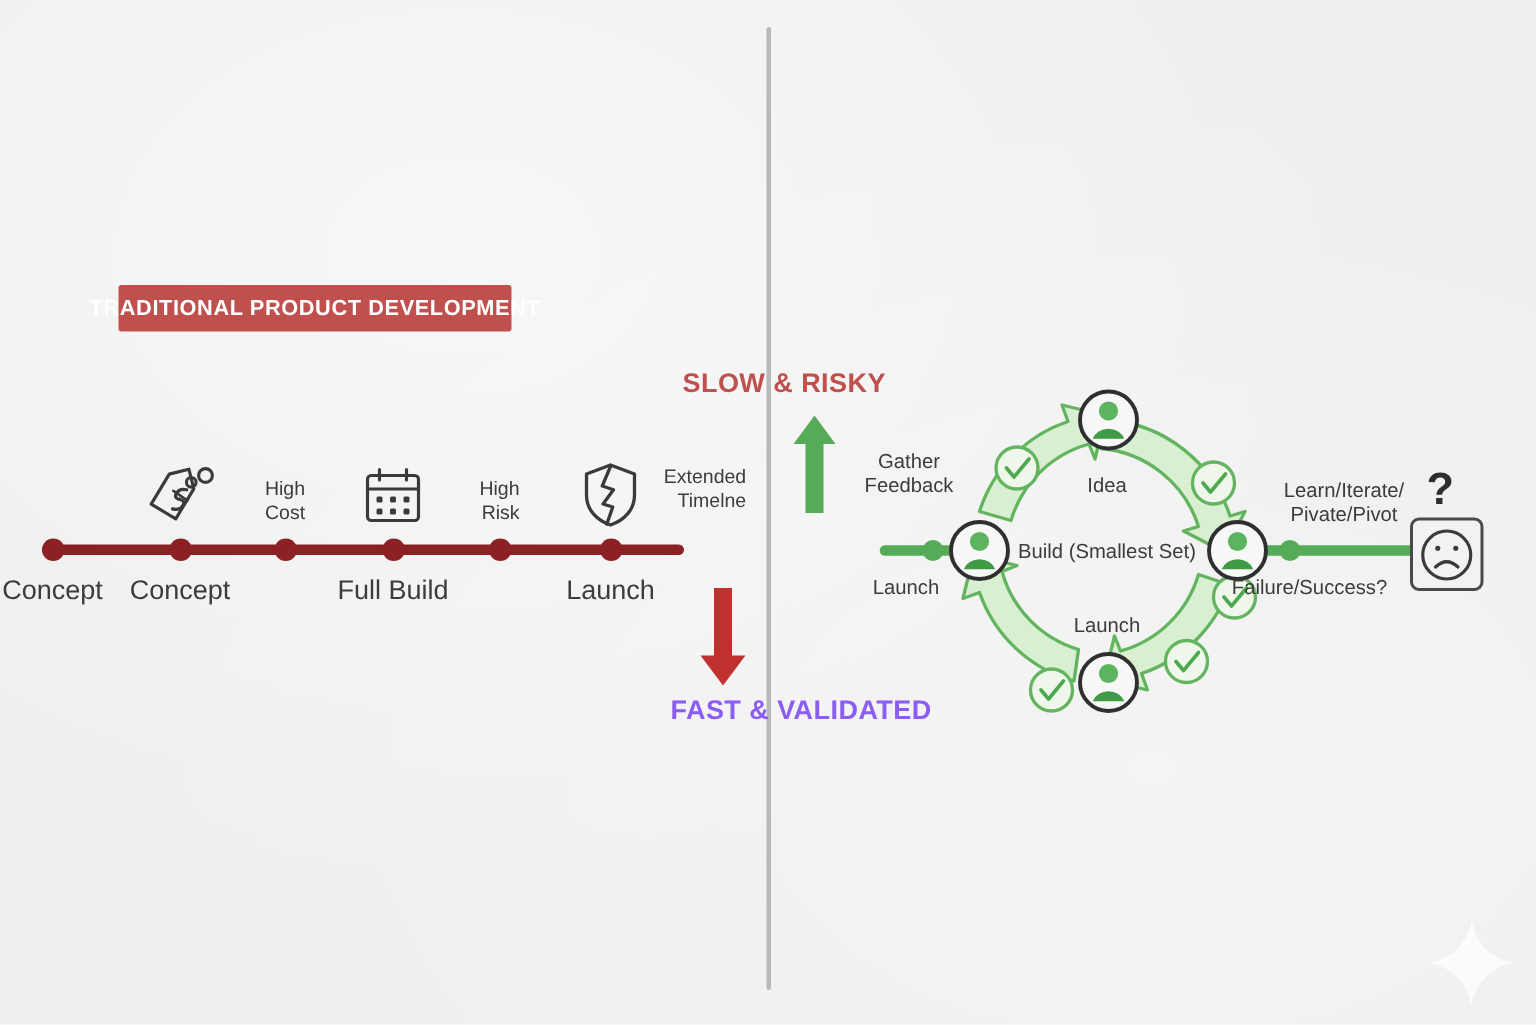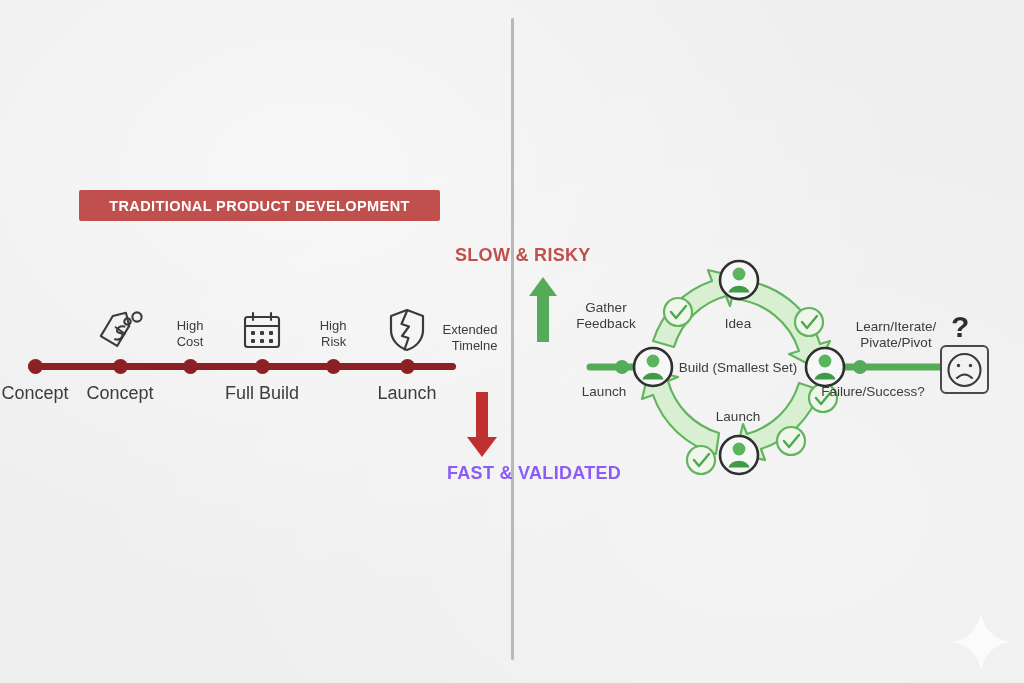--- a/index.html
+++ b/index.html
@@ -46,21 +46,21 @@
     color: #ffffff;
     font-weight: bold;
     letter-spacing: 0.4px;
     font-size: 14.5px;
     border-radius: 2px;
     white-space: nowrap;
   }
   .banner-left {
     left: 79px;
     top: 190px;
-    width: 361px;
+    width: 262px;
     height: 31px;
     background: #c0504d;
   }
   .banner-right {
     left: 585px;
     top: 190px;
     width: 372px;
     height: 31px;
     background: #56ab5b;
   }
@@ -189,21 +189,21 @@
   <div class="tl-label" style="left:407px;">Launch</div>
 
   <div class="tl-toplabel" style="left:190px; top:318px;">
     <div>High</div>
     <div>Cost</div>
   </div>
   <div class="tl-toplabel" style="left:333px; top:318px;">
     <div>High</div>
     <div>Risk</div>
   </div>
-  <div class="tl-toplabel" style="left:470px; top:322px;">
+  <div class="tl-toplabel" style="left:470px; top:310px;">
     <div>Extended</div>
     <div>Timelne</div>
   </div>
 
   <div class="tl-icon" style="left:120px; top:308px;">
     <svg width="52" height="46" viewBox="0 0 52 46">
       <g fill="none" stroke="#3a3a3a" stroke-width="2.1" stroke-linejoin="round" stroke-linecap="round">
         <path d="M6 24.5 L22.5 8 L36 8 L36 21.5 L19.5 38 Z" transform="rotate(-14 21 23)"></path>
         <circle cx="33.5" cy="13.5" r="3.2"></circle>
         <circle cx="43" cy="9" r="4.6"></circle>

